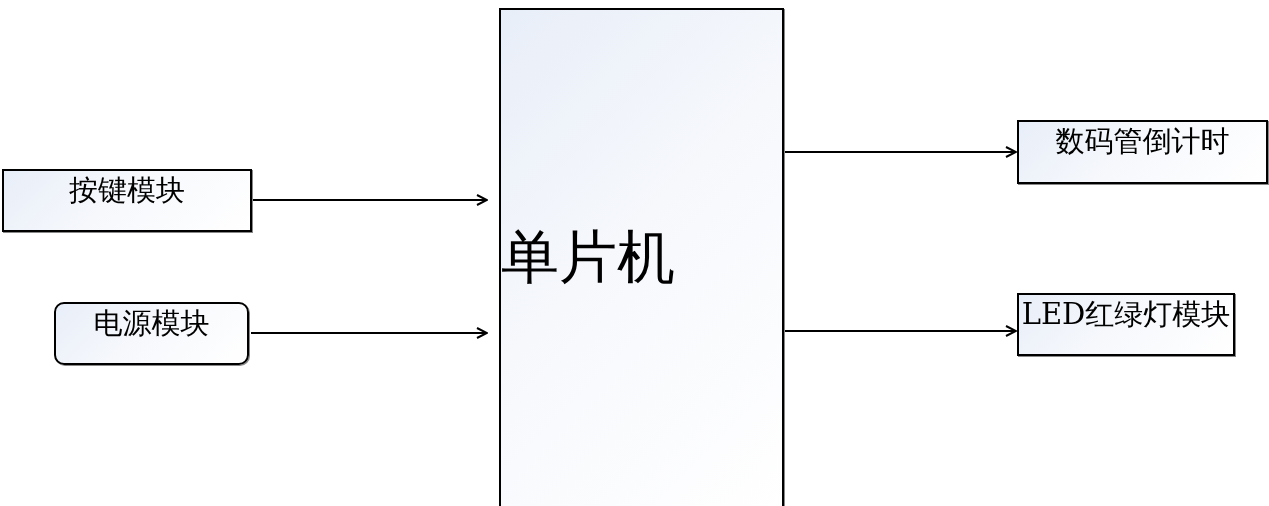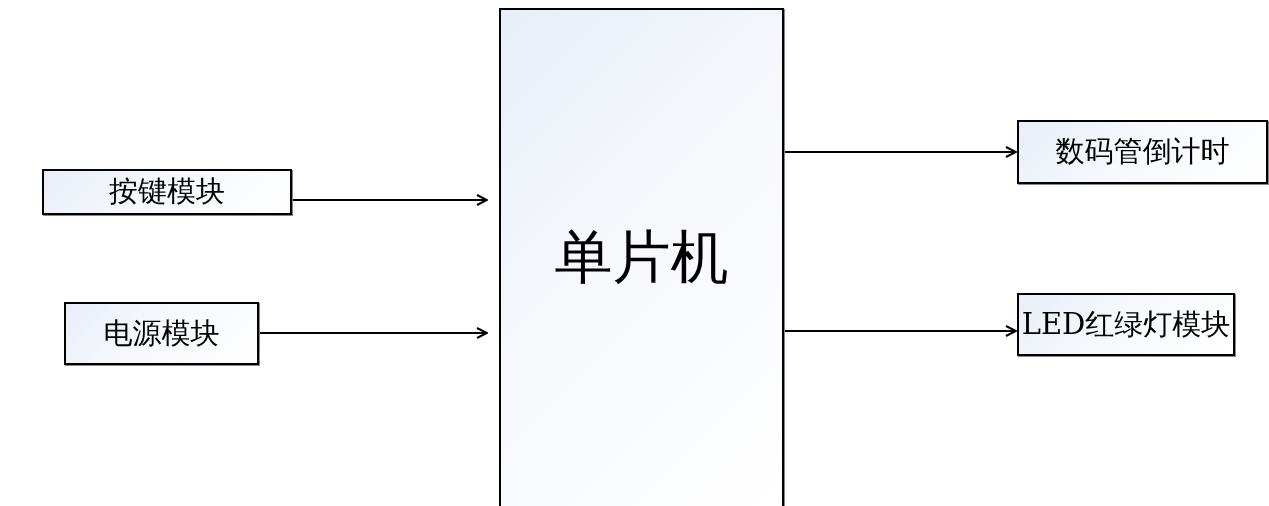--- a/index.html
+++ b/index.html
@@ -1,45 +1,45 @@
 <!DOCTYPE html>
 <html><head>
 <meta charset="utf-8">
 <style>
   html, body { margin:0; padding:0; background:#ffffff; }
   body { width:1269px; height:506px; position:relative; overflow:hidden;
          font-family:"DejaVu Serif","Liberation Serif",serif; }
   .box { position:absolute; box-sizing:border-box; border:2px solid #000;
          background:linear-gradient(135deg,#e8eef8 0%,#f6f8fc 45%,#ffffff 100%);
-         display:flex; align-items:center; justify-content:center;
+         display:flex; align-items:flex-start; justify-content:center;
          color:#000; box-shadow:1px 1px 0 #888; }
   .small { font-size:29px; }
   .center { font-size:58px; line-height:78px; text-align:center; flex-direction:column; }
   svg.lines { position:absolute; left:0; top:0; }
 </style>
 </head>
 <body>
 
 <svg class="lines" width="1269" height="506">
   <defs>
     <marker id="ah" markerWidth="12" markerHeight="12" refX="11" refY="6" orient="auto" markerUnits="userSpaceOnUse">
       <path d="M1,1 L11,6 L1,11" fill="none" stroke="#000" stroke-width="2"></path>
     </marker>
   </defs>
   <line x1="251" y1="200" x2="487" y2="200" stroke="#000" stroke-width="2" marker-end="url(#ah)"></line>
   <line x1="251" y1="333" x2="487" y2="333" stroke="#000" stroke-width="2" marker-end="url(#ah)"></line>
   <line x1="783" y1="152" x2="1016" y2="152" stroke="#000" stroke-width="2" marker-end="url(#ah)"></line>
   <line x1="783" y1="331" x2="1016" y2="331" stroke="#000" stroke-width="2" marker-end="url(#ah)"></line>
 </svg>
 
-<div class="box small" style="left:2px; top:169px; width:250px; height:46px;margin-left:40px;">
+<div class="box small" style="left:2px; top:169px; width:250px; height:63px;">
   <span>按键模块</span>
 </div>
 
-<div class="box small" style="left:64px; top:302px; width:195px; height:63px;">
+<div class="box small" style="left:54px; top:302px; width:195px; height:63px;border-radius:10px;">
   <span>电源模块</span>
 </div>
 
 <div class="box center" style="left:499px; top:8px; width:285px; height:506px; padding-bottom:8px;">
   <span>单片机</span>
 </div>
 
 <div class="box small" style="left:1017px; top:120px; width:251px; height:64px;">
   <span>数码管倒计时</span>
 </div>

